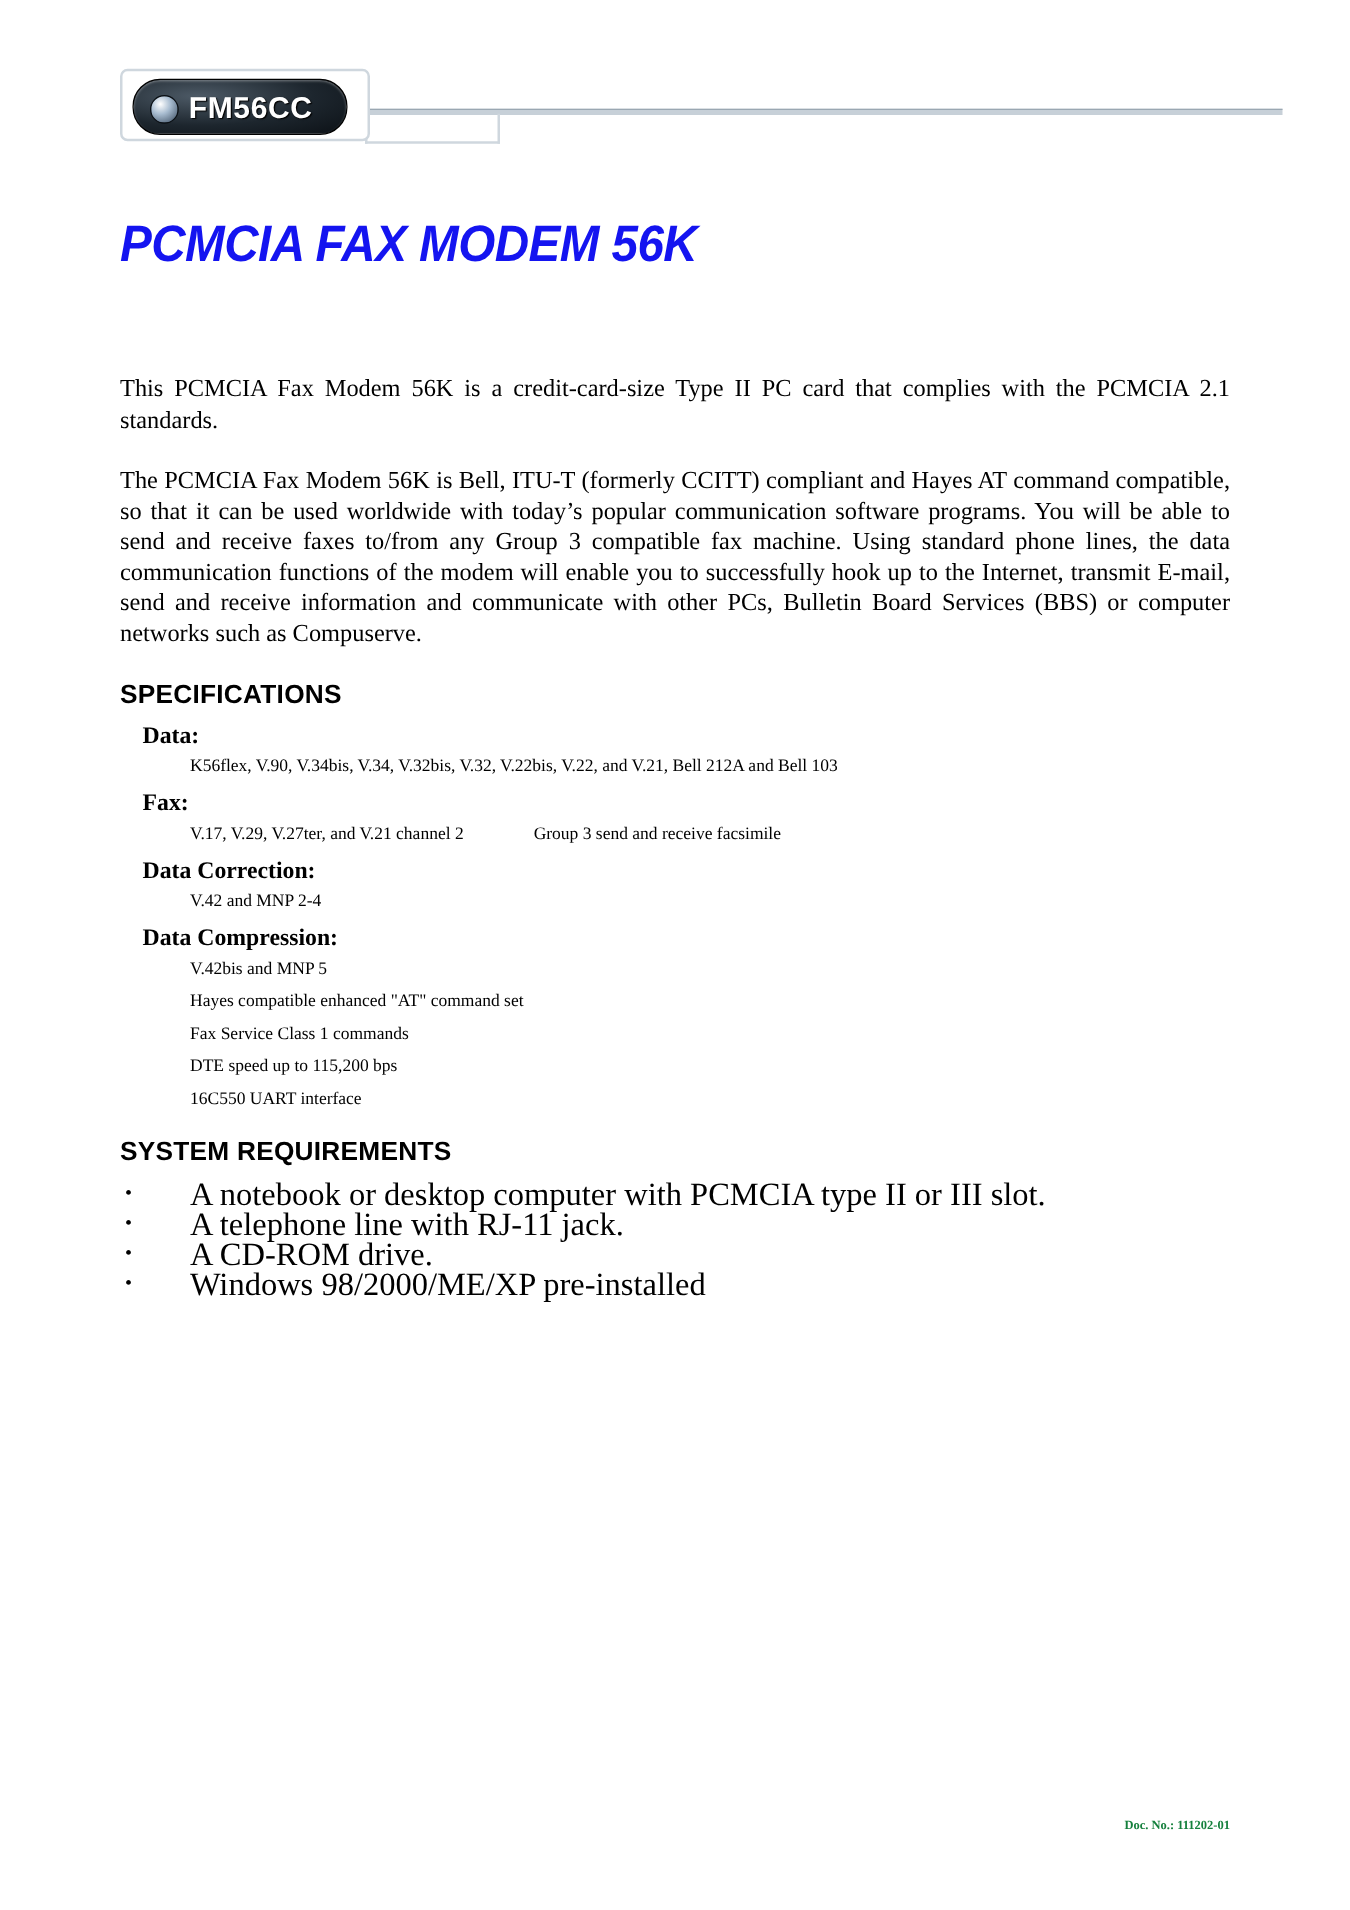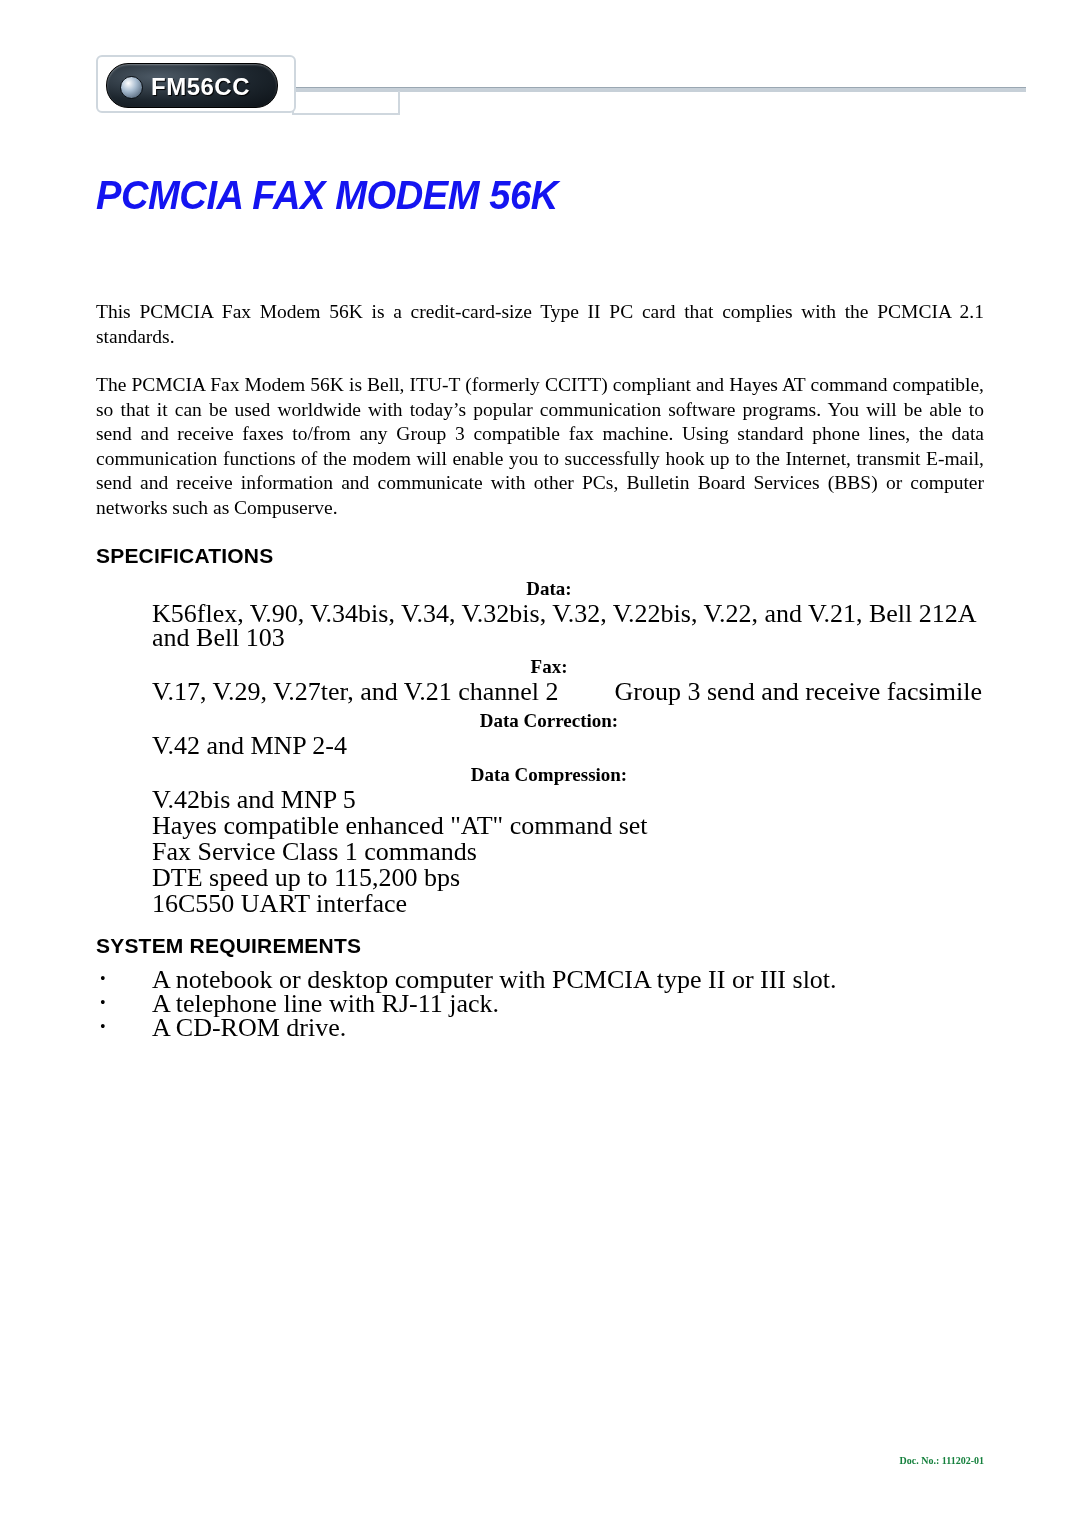--- a/index.html
+++ b/index.html
@@ -134,24 +134,23 @@
     font-size: 21px;
     margin: 18px 0 10px 0;
     letter-spacing: 0.2px;
   }
 
   .spec-label {
     font-family: "Liberation Serif", serif;
     font-weight: bold;
     font-size: 19px;
     margin: 6px 0 2px 18px;
-    text-align: center;
   }
   .spec-value {
-    font-size: 26px;
+    font-size: 14px;
     line-height: 24px;
     margin: 0 0 2px 56px;
   }
   .spec-value .gap {
     display: inline-block;
     width: 56px;
   }
 
   ul.reqs {
     list-style: none;
@@ -239,20 +238,21 @@
       <div class="spec-value">DTE speed up to 115,200 bps</div>
       <div class="spec-value">16C550 UART interface</div>
     </div>
 
     <h2 class="section">SYSTEM REQUIREMENTS</h2>
 
     <ul class="reqs">
       <li>A notebook or desktop computer with PCMCIA type II or III slot.</li>
       <li>A telephone line with RJ-11 jack.</li>
       <li>A CD-ROM drive.</li>
+      <li>Windows 98/2000/ME/XP pre-installed</li>
     </ul>
 
   </div>
 
   <div class="footer">
     <span>Doc. No.:</span>
     <span class="num">111202-01</span>
   </div>
 
 </div>

